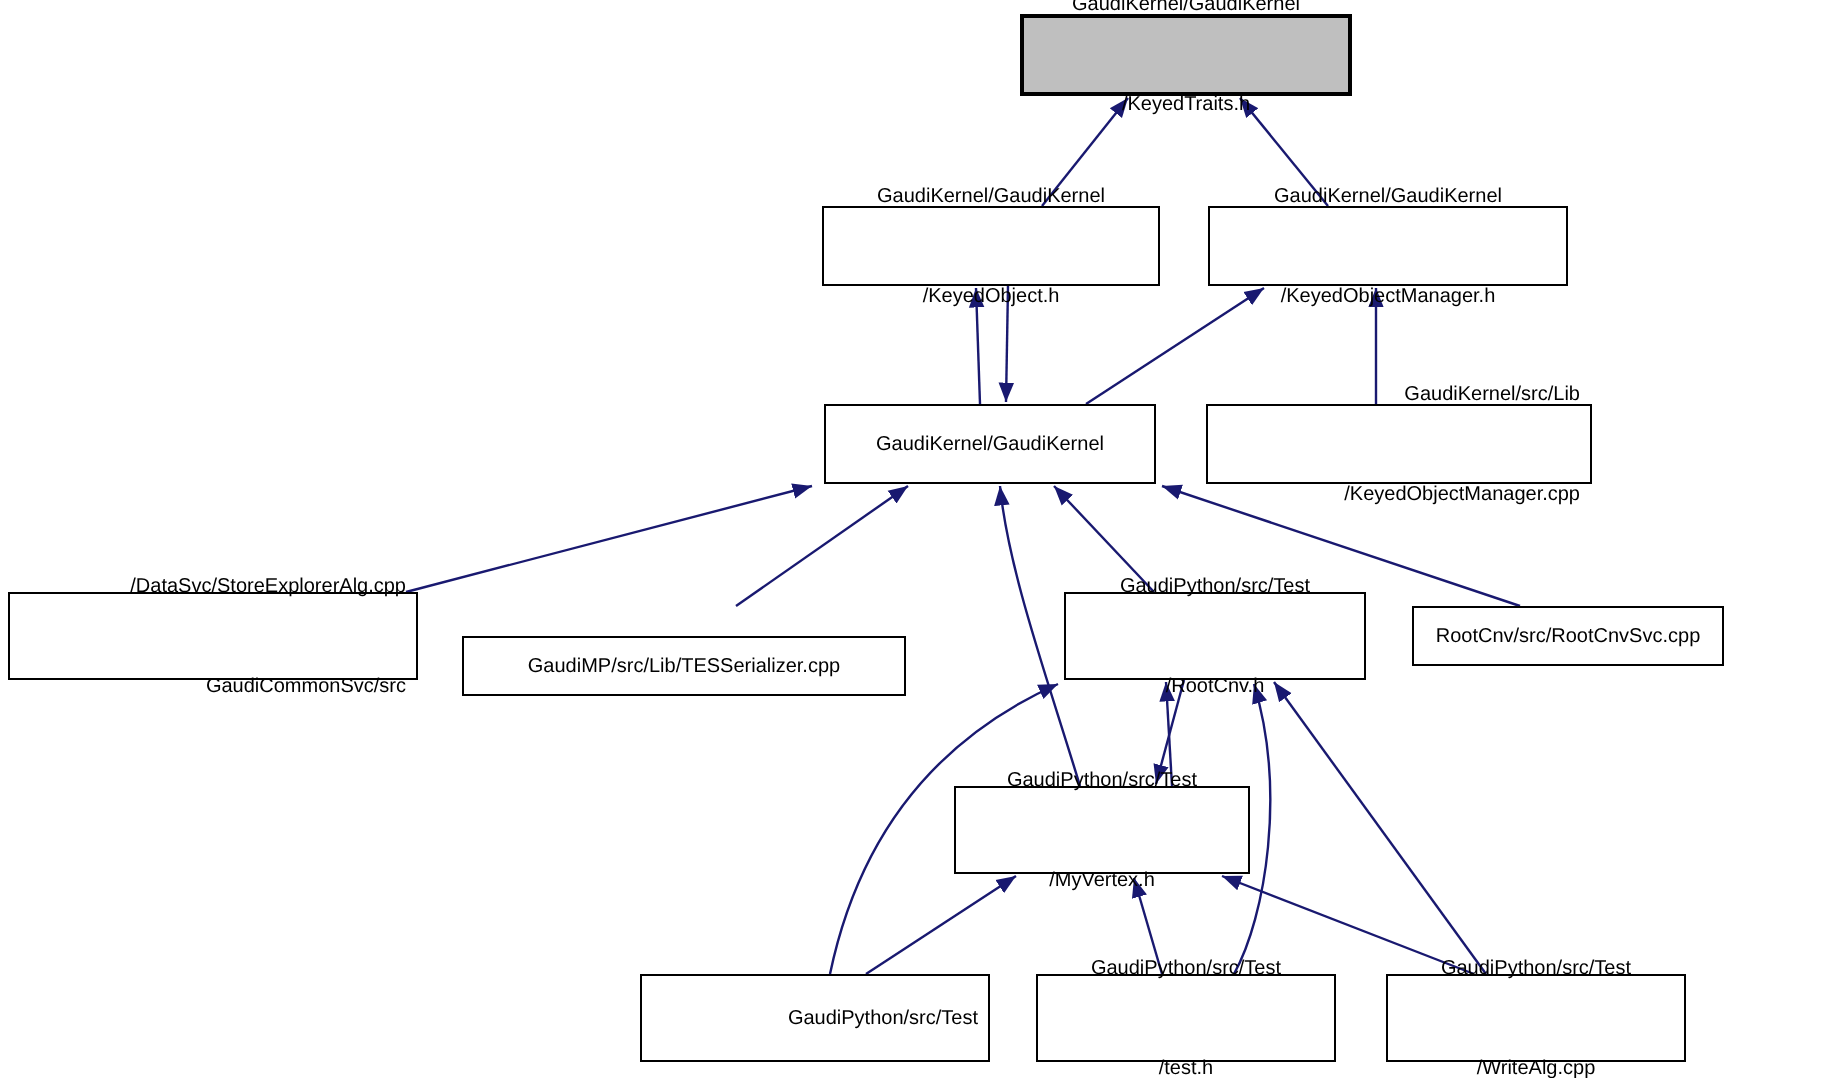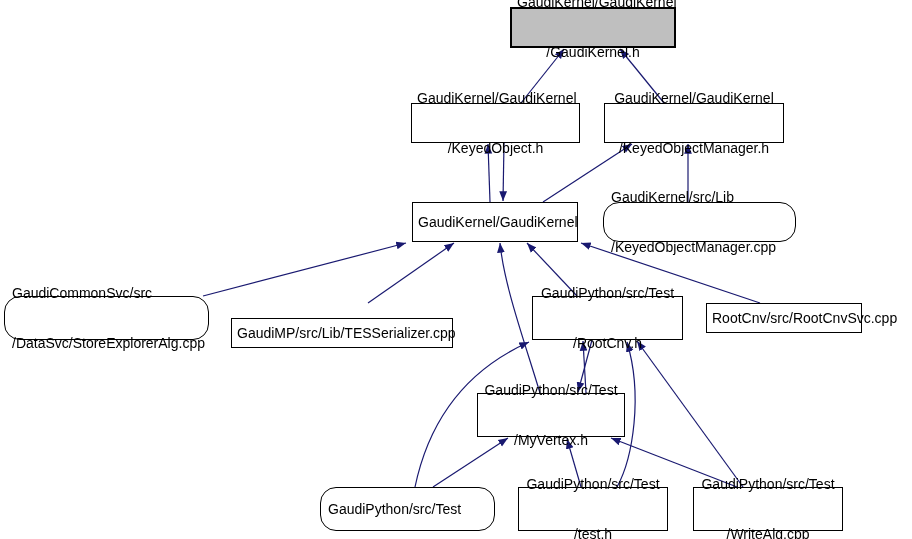--- a/index.html
+++ b/index.html
@@ -10,38 +10,37 @@
     font-family:"Liberation Sans", sans-serif;
     overflow:hidden;
   }
   svg.edge-layer{position:absolute;left:0;top:0;width:912px;height:539px;}
   .node{
     position:absolute;
     box-sizing:border-box;
     background:#ffffff;
     border:1px solid #000000;
     color:#000000;
-    font-size:14px;
+    font-size:10px;
     line-height:15px;
     text-align:center;
     display:flex;
     flex-direction:column;
     justify-content:center;
     padding:0 5px;
     white-space:nowrap;
     gap:35px;
   }
   .node.root{
     background:#bfbfbf;
     border:2px solid #000000;
   }
   .node.left-align{
-    text-align:left;
+    text-align:right;
     padding-left:7px;
-    border-radius:16px;
   }
   .node span{display:block;}
 </style>
 </head>
 <body>
 
 <div class="canvas">
 
   <svg class="edge-layer" viewBox="0 0 912 539" xmlns="http://www.w3.org/2000/svg">
     <defs>
@@ -67,21 +66,21 @@
       <path marker-end="url(#ah)" d="M617,487 C633,458 643,395 627,342"></path>
       <path marker-end="url(#ah)" d="M743,487 L637,341"></path>
       <path marker-end="url(#ah)" d="M433,487 L508,438"></path>
       <path marker-end="url(#ah)" d="M581,487 L567,439"></path>
       <path marker-end="url(#ah)" d="M737,487 L611,438"></path>
     </g>
   </svg>
 
   <div class="node root" style="left:510px;top:7px;width:166px;height:41px">
     <span>GaudiKernel/GaudiKernel</span>
-    <span>/GaudiKernel.h</span>
+    <span>/KeyedTraits.h</span>
   </div>
 
   <div class="node" style="left:411px;top:103px;width:169px;height:40px">
     <span>GaudiKernel/GaudiKernel</span>
     <span>/KeyedObject.h</span>
   </div>
 
   <div class="node" style="left:604px;top:103px;width:180px;height:40px">
     <span>GaudiKernel/GaudiKernel</span>
     <span>/KeyedObjectManager.h</span>
@@ -90,22 +89,22 @@
   <div class="node" style="left:412px;top:202px;width:166px;height:40px">
     <span>GaudiKernel/GaudiKernel</span>
   </div>
 
   <div class="node left-align" style="left:603px;top:202px;width:193px;height:40px">
     <span>GaudiKernel/src/Lib</span>
     <span>/KeyedObjectManager.cpp</span>
   </div>
 
   <div class="node left-align" style="left:4px;top:296px;width:205px;height:44px">
+    <span>/DataSvc/StoreExplorerAlg.cpp</span>
     <span>GaudiCommonSvc/src</span>
-    <span>/DataSvc/StoreExplorerAlg.cpp</span>
   </div>
 
   <div class="node" style="left:231px;top:318px;width:222px;height:30px">
     <span>GaudiMP/src/Lib/TESSerializer.cpp</span>
   </div>
 
   <div class="node" style="left:532px;top:296px;width:151px;height:44px">
     <span>GaudiPython/src/Test</span>
     <span>/RootCnv.h</span>
   </div>

